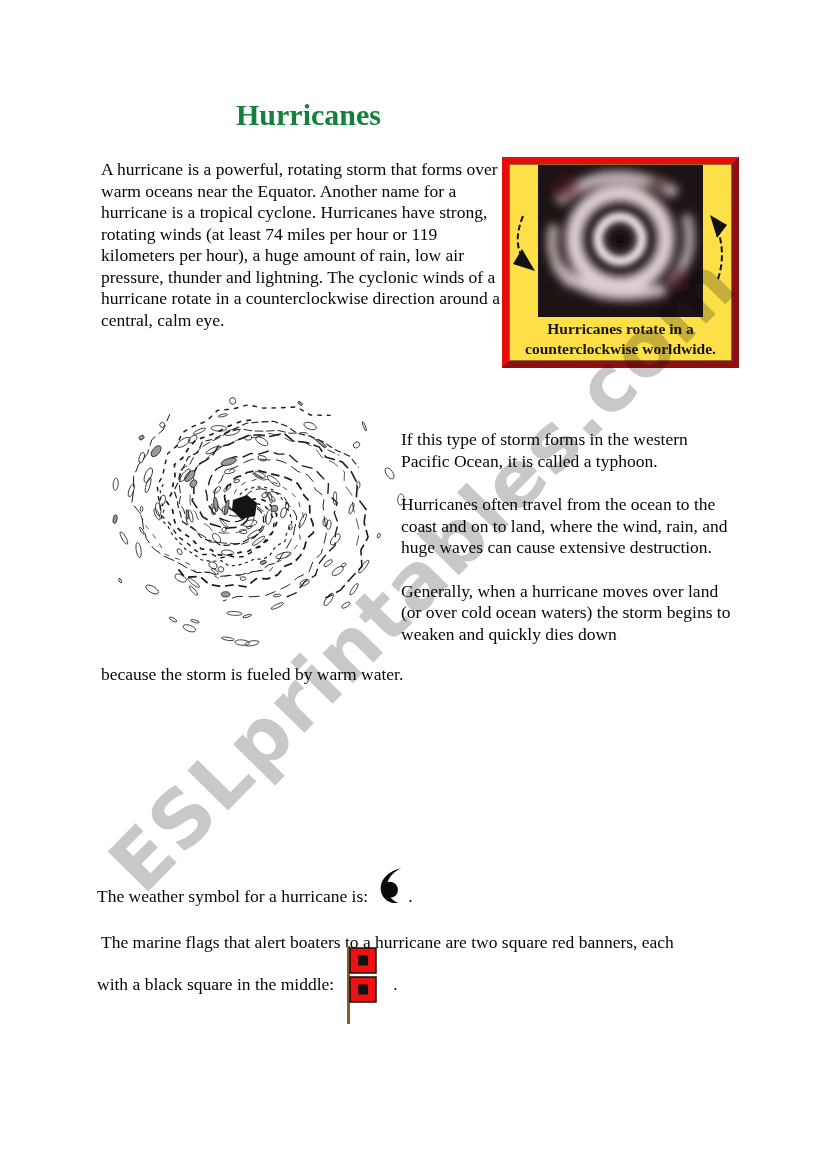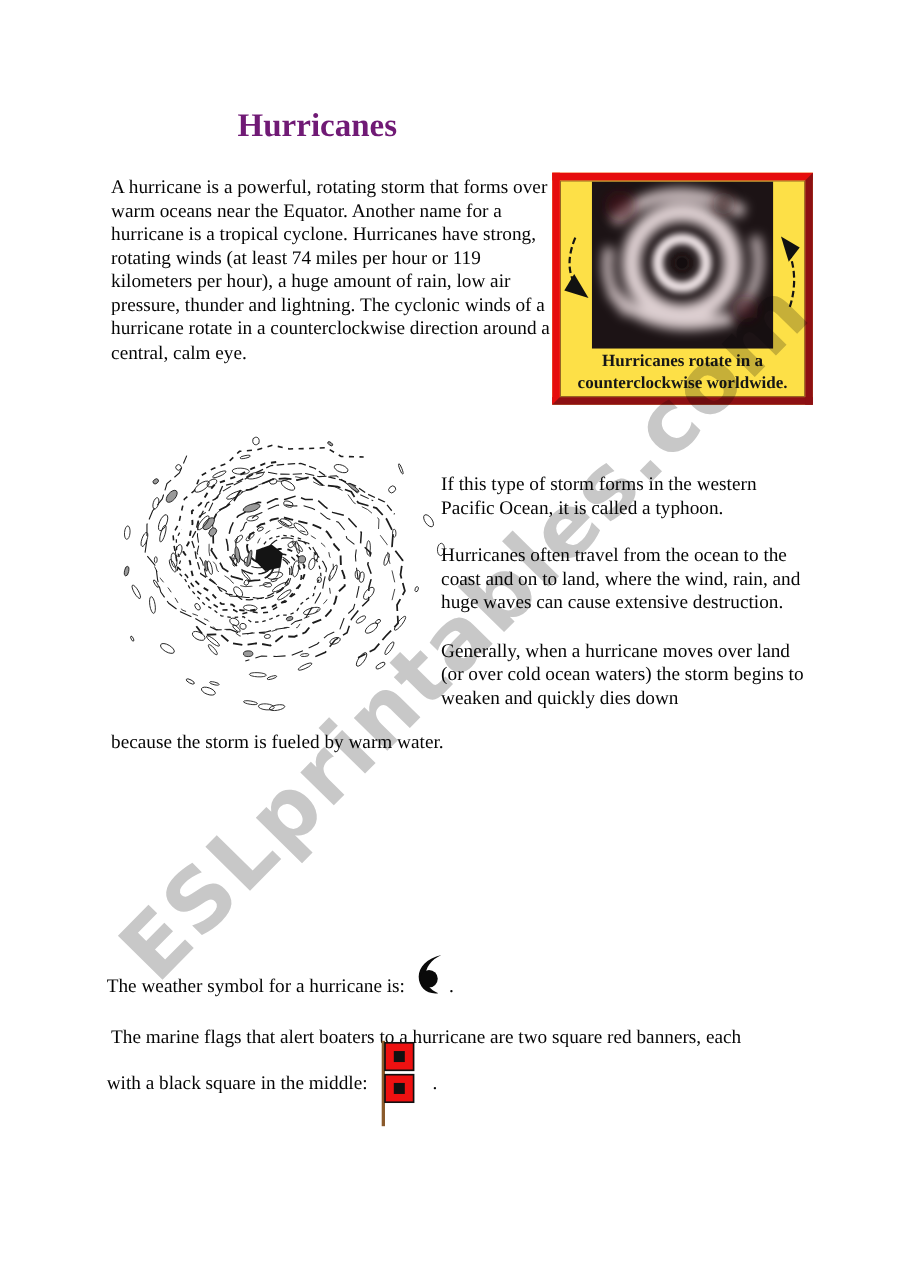--- a/index.html
+++ b/index.html
@@ -48,21 +48,21 @@
              font-family:"DejaVu Sans","Liberation Sans",sans-serif;font-weight:bold;
              font-size:78px;letter-spacing:2px;white-space:nowrap;color:#c8c8c8;
              transform:rotate(-45.5deg);transform-origin:0 0;
              mix-blend-mode:multiply;z-index:9;pointer-events:none;}
 </style>
 </head>
 <body>
 
 <div class="page">
 
-  <h1 class="title" style="color: #701a75;">Hurricanes</h1>
+  <h1 class="title" style="color: #15803d; margin-left: 20px;">Hurricanes</h1>
 
   <p class="intro">A hurricane is a powerful, rotating storm that forms over warm oceans near the Equator. Another name for a hurricane is a tropical cyclone. Hurricanes have strong, rotating winds (at least 74 miles per hour or 119 kilometers per hour), a huge amount of rain, low air pressure, thunder and lightning. The cyclonic winds of a hurricane rotate in a counterclockwise direction around a central, calm eye.</p>
 
   <figure class="photo-box">
     <div class="photo-row">
 
       <svg width="28" height="100" viewBox="0 0 28 100">
         <path d="M13,25 C6,42 6,56 13,68" fill="none" stroke="#131313" stroke-width="2" stroke-dasharray="6 3"></path>
         <polygon points="25,80 3,73 12,58" fill="#111"></polygon>
       </svg>

